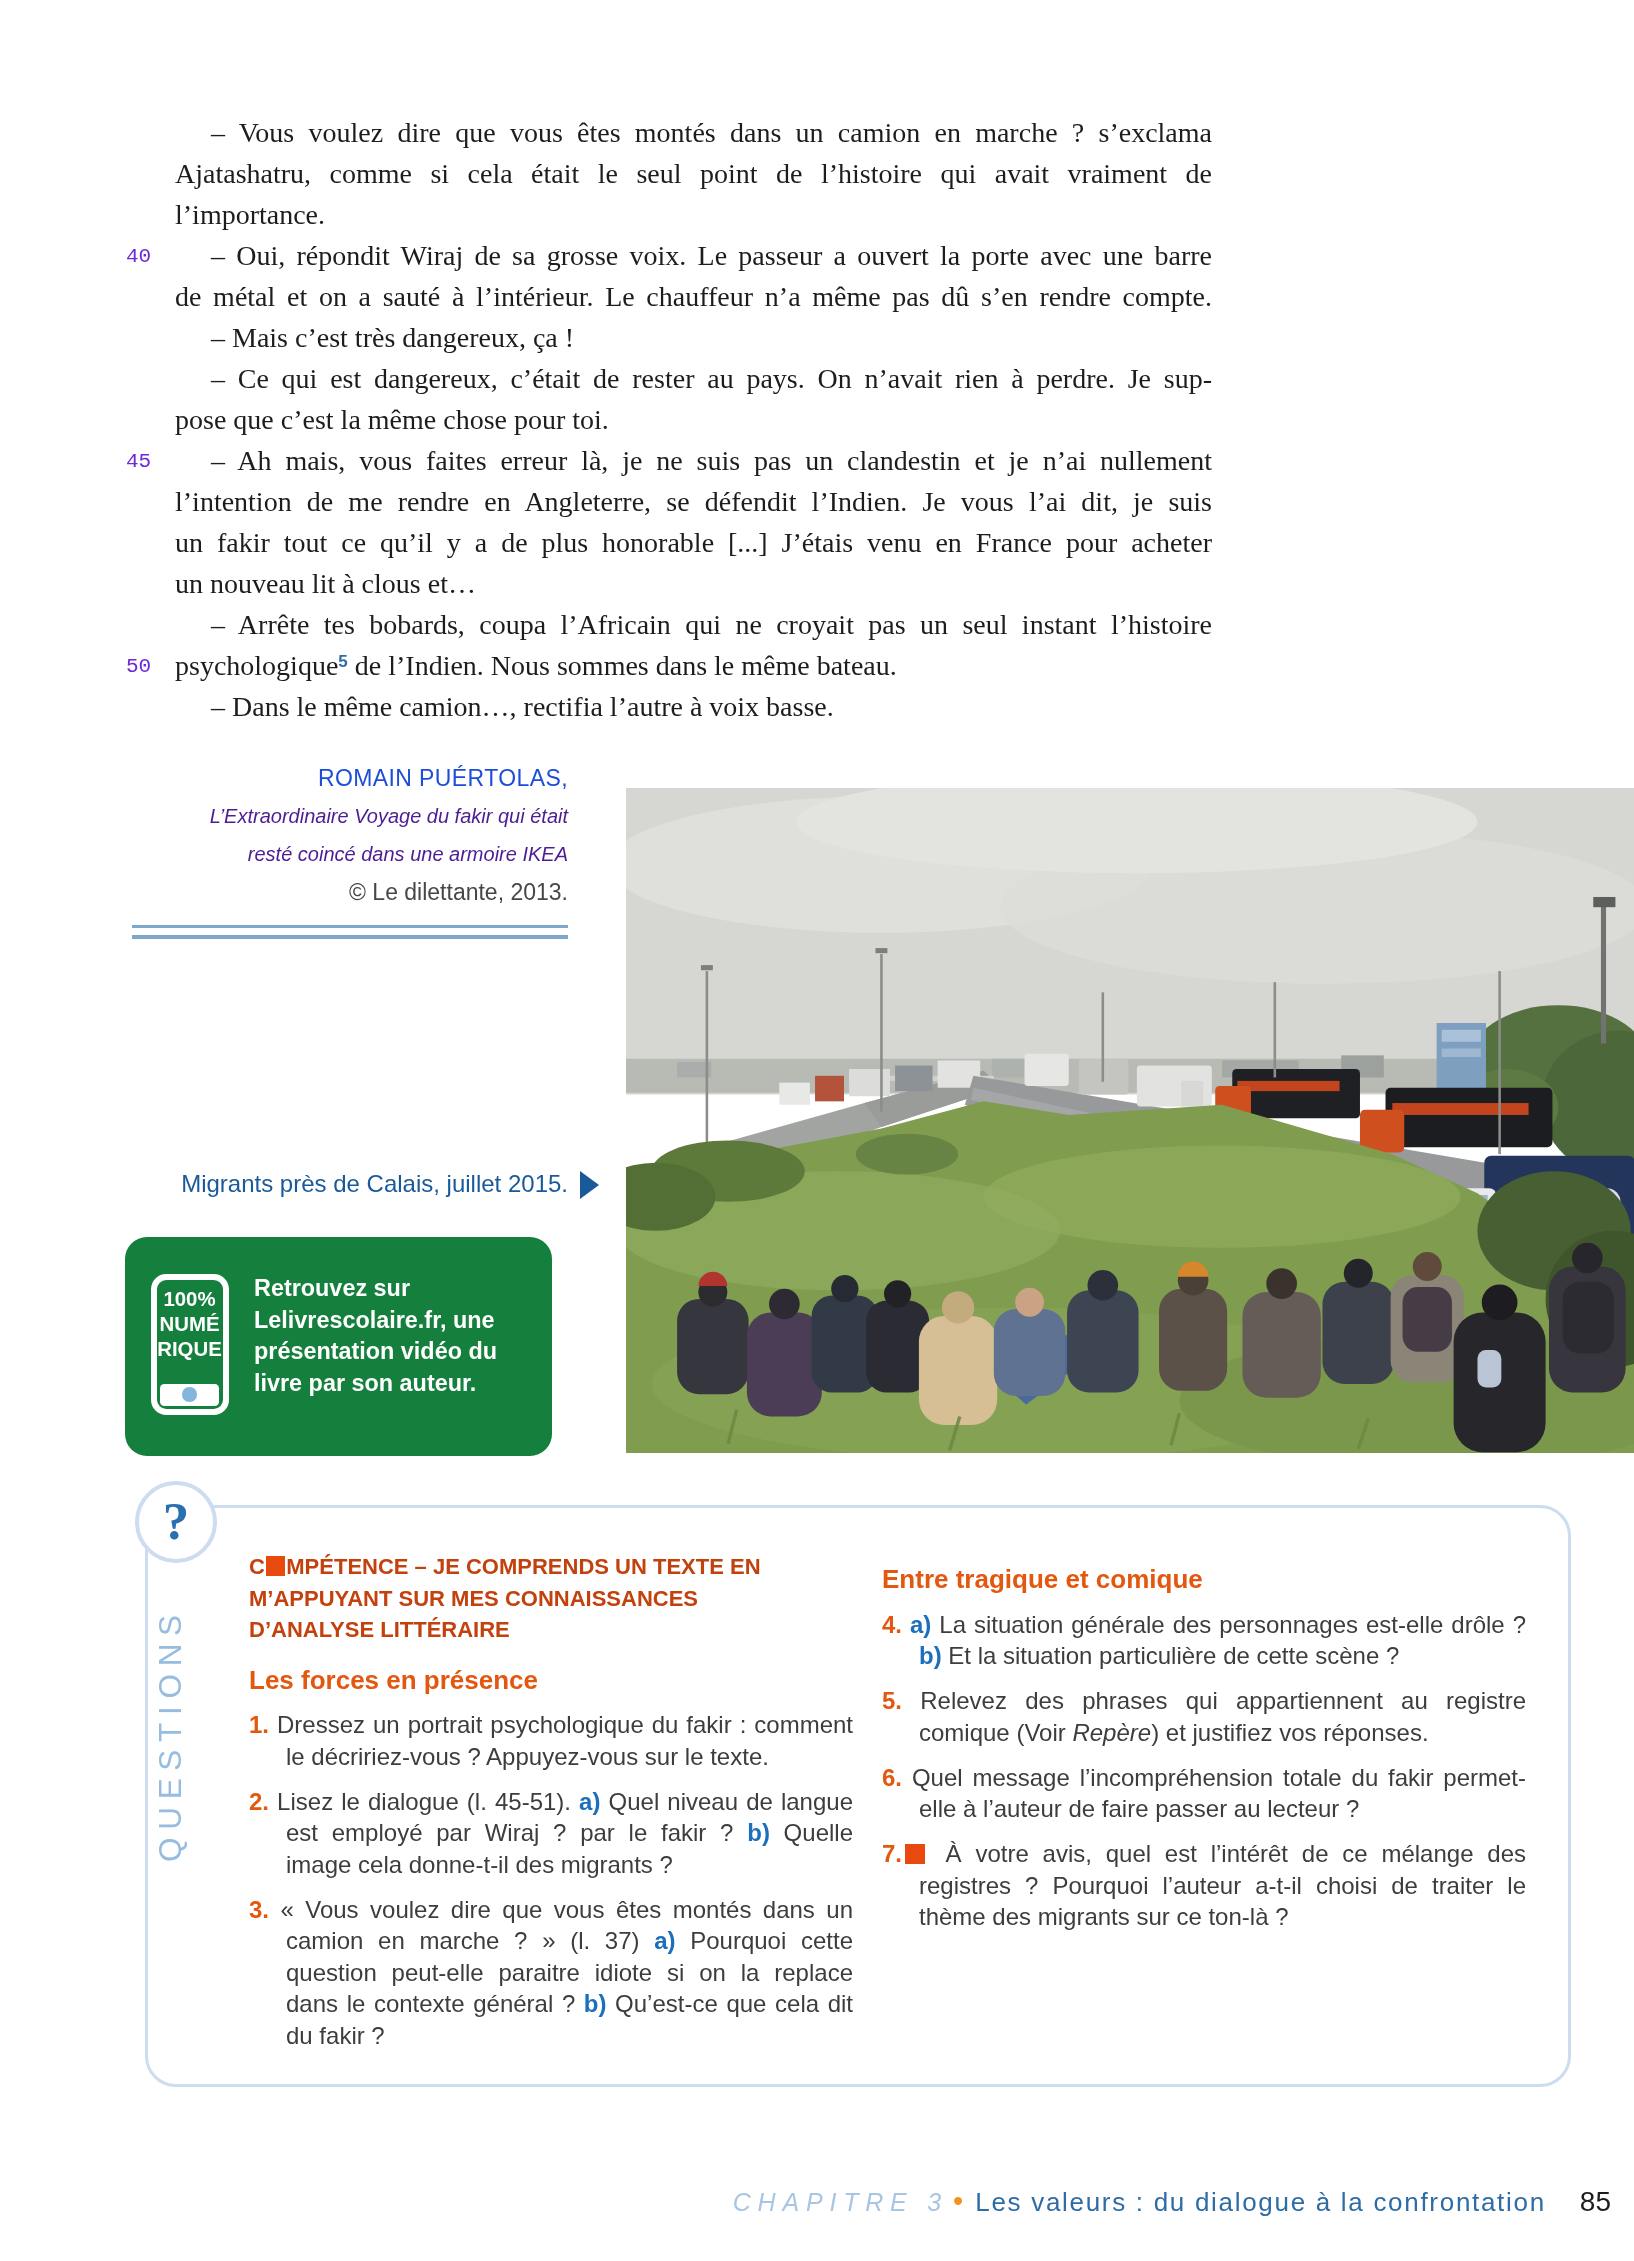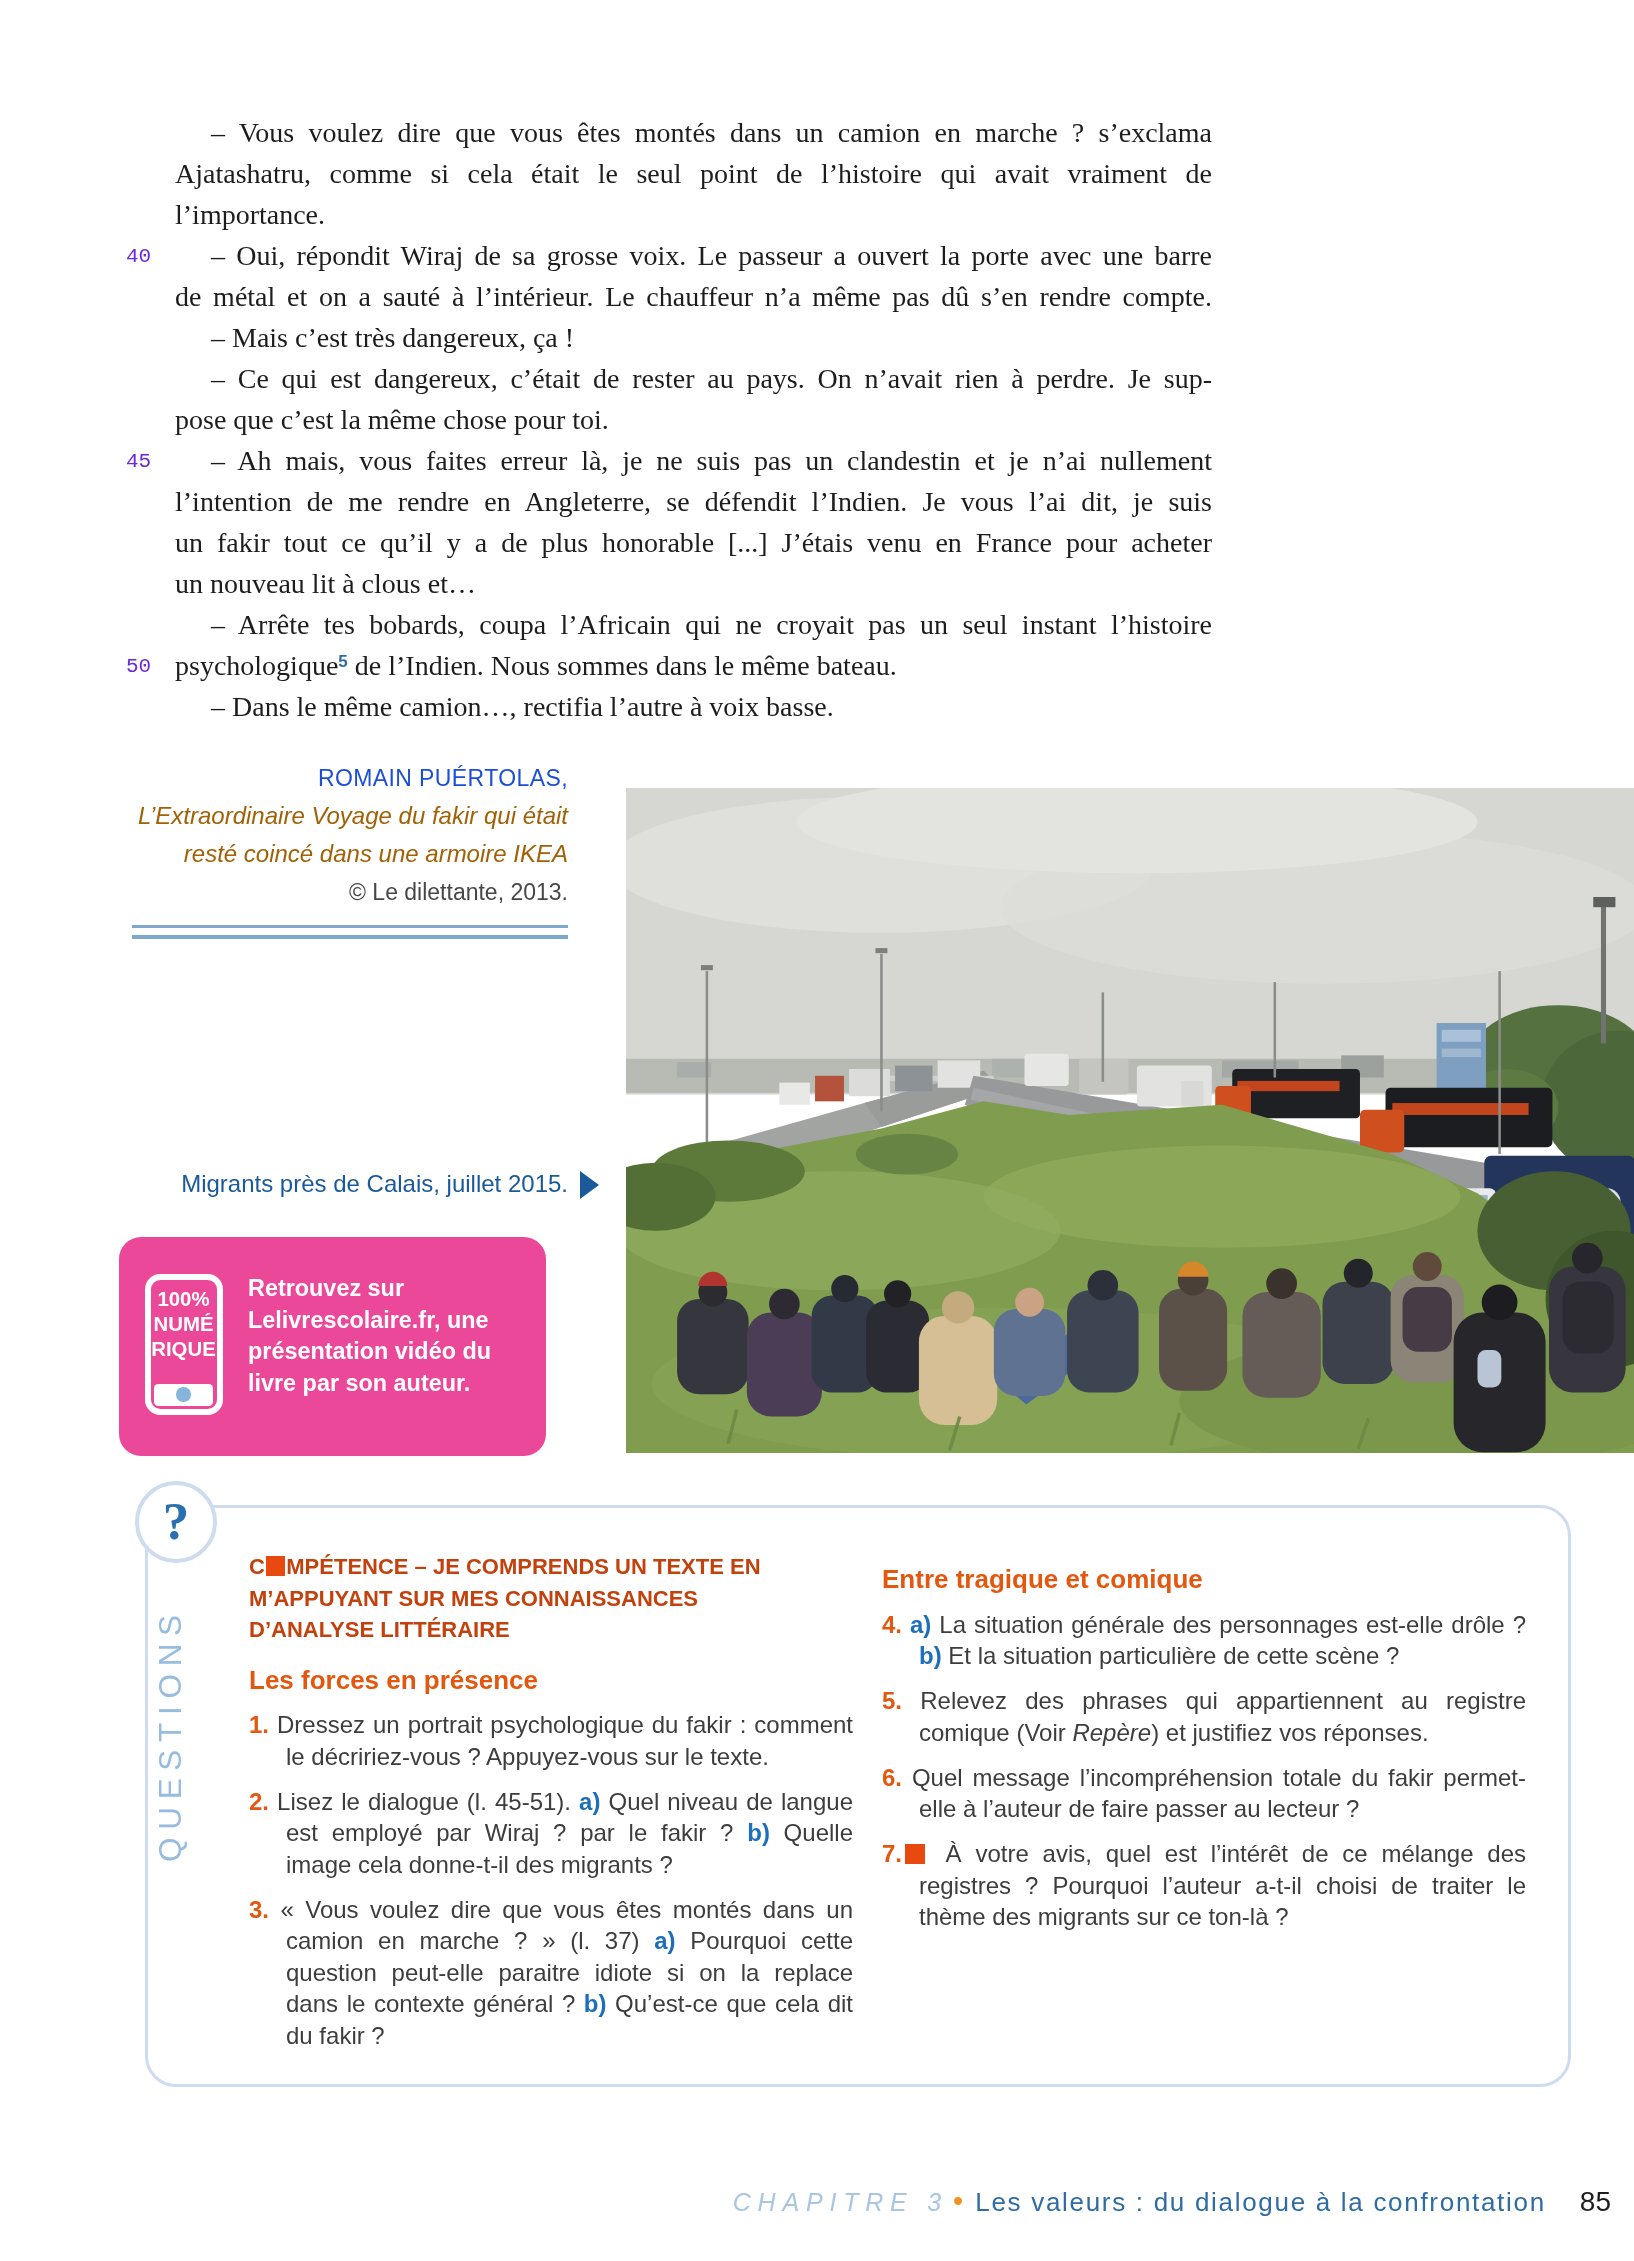--- a/index.html
+++ b/index.html
@@ -14,34 +14,34 @@
   .tline.indent{text-indent:36px;}
   .lnum{position:absolute;left:-49px;top:0;width:39px;text-indent:0;
         font-family:Liberation Mono, monospace;font-size:21px;color:#6d28d9;line-height:43px;}
   .sup5{color:#2e6ca6;font-size:17px;vertical-align:8.5px;font-weight:bold;
         font-family:"Liberation Sans",sans-serif;line-height:0;}
 
   
   .attribution{position:absolute;left:132px;top:759px;width:436px;text-align:right;
                color:#474747;font-size:23px;line-height:38px;}
   .attr-author{letter-spacing:0.4px;color:#1d4ed8;}
-  .attr-italic{font-style:italic;color:#a16207;font-size:24px;}
+  .attr-italic{font-style:italic;color:#4c1d95;font-size:20px;}
   .double-rule{position:absolute;left:132px;top:925px;width:436px;}
   .double-rule div{height:3.4px;background:#7fa9cc;margin-bottom:6.8px;}
 
   
   .photo-caption{position:absolute;left:132px;top:1168px;width:436px;text-align:right;
                  color:#1a5a9a;font-size:24px;line-height:32px;}
   .caption-arrow{position:absolute;left:580px;top:1171px;width:0;height:0;
                  border-left:19px solid #1a5a9a;border-top:14.5px solid transparent;
                  border-bottom:14.5px solid transparent;}
 
   
-  .digital-box{position:absolute;left:119px;top:1237px;width:427px;height:219px;
-               background:#ec4899;border-radius:22px;}
+  .digital-box{position:absolute;left:125px;top:1237px;width:427px;height:219px;
+               background:#15803d;border-radius:22px;}
   .phone{position:absolute;left:25.5px;top:37px;width:78px;height:141px;
          border:6px solid #ffffff;border-radius:15.3px;box-sizing:border-box;}
   .phone-line{color:#ffffff;font-weight:bold;font-size:20.4px;line-height:25px;
               text-align:center;letter-spacing:0;}
   .phone-screen{position:absolute;left:0;right:0;top:6.8px;}
   .phone-home{position:absolute;left:3.4px;right:3.4px;bottom:3.4px;height:22px;
               background:#ffffff;border-radius:4.3px;}
   .phone-dot{width:14.5px;height:14.5px;border-radius:50%;background:#86b5dc;margin:3.4px auto 0;}
   .digital-text{position:absolute;left:129px;top:36px;width:286px;color:#ffffff;
                 font-weight:bold;font-size:23.4px;line-height:31.5px;}

